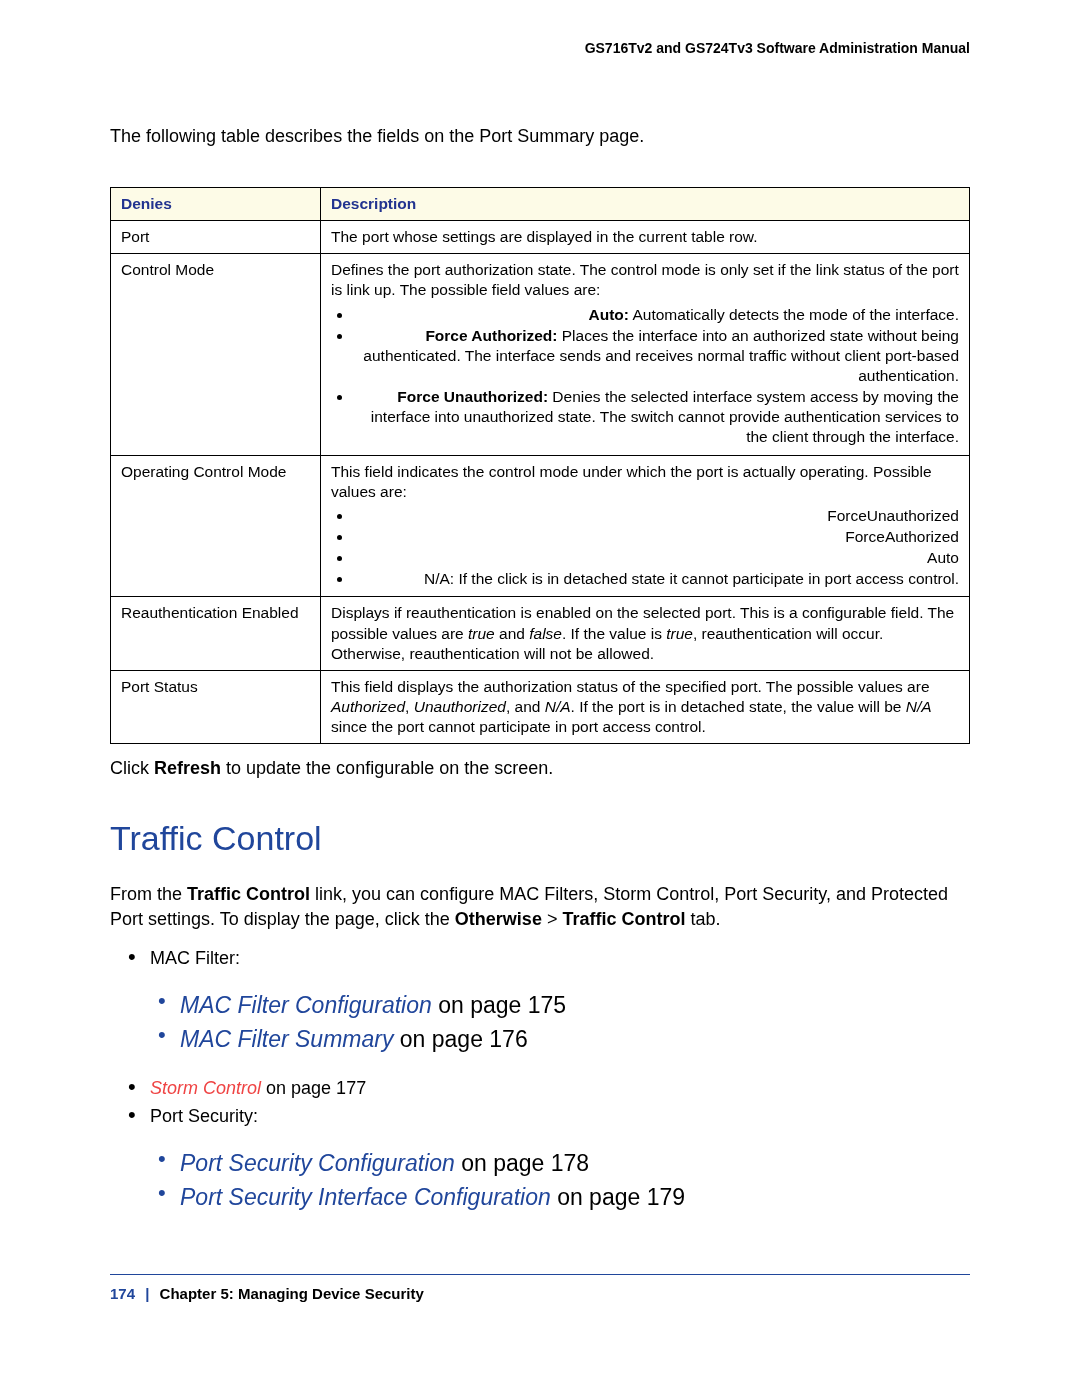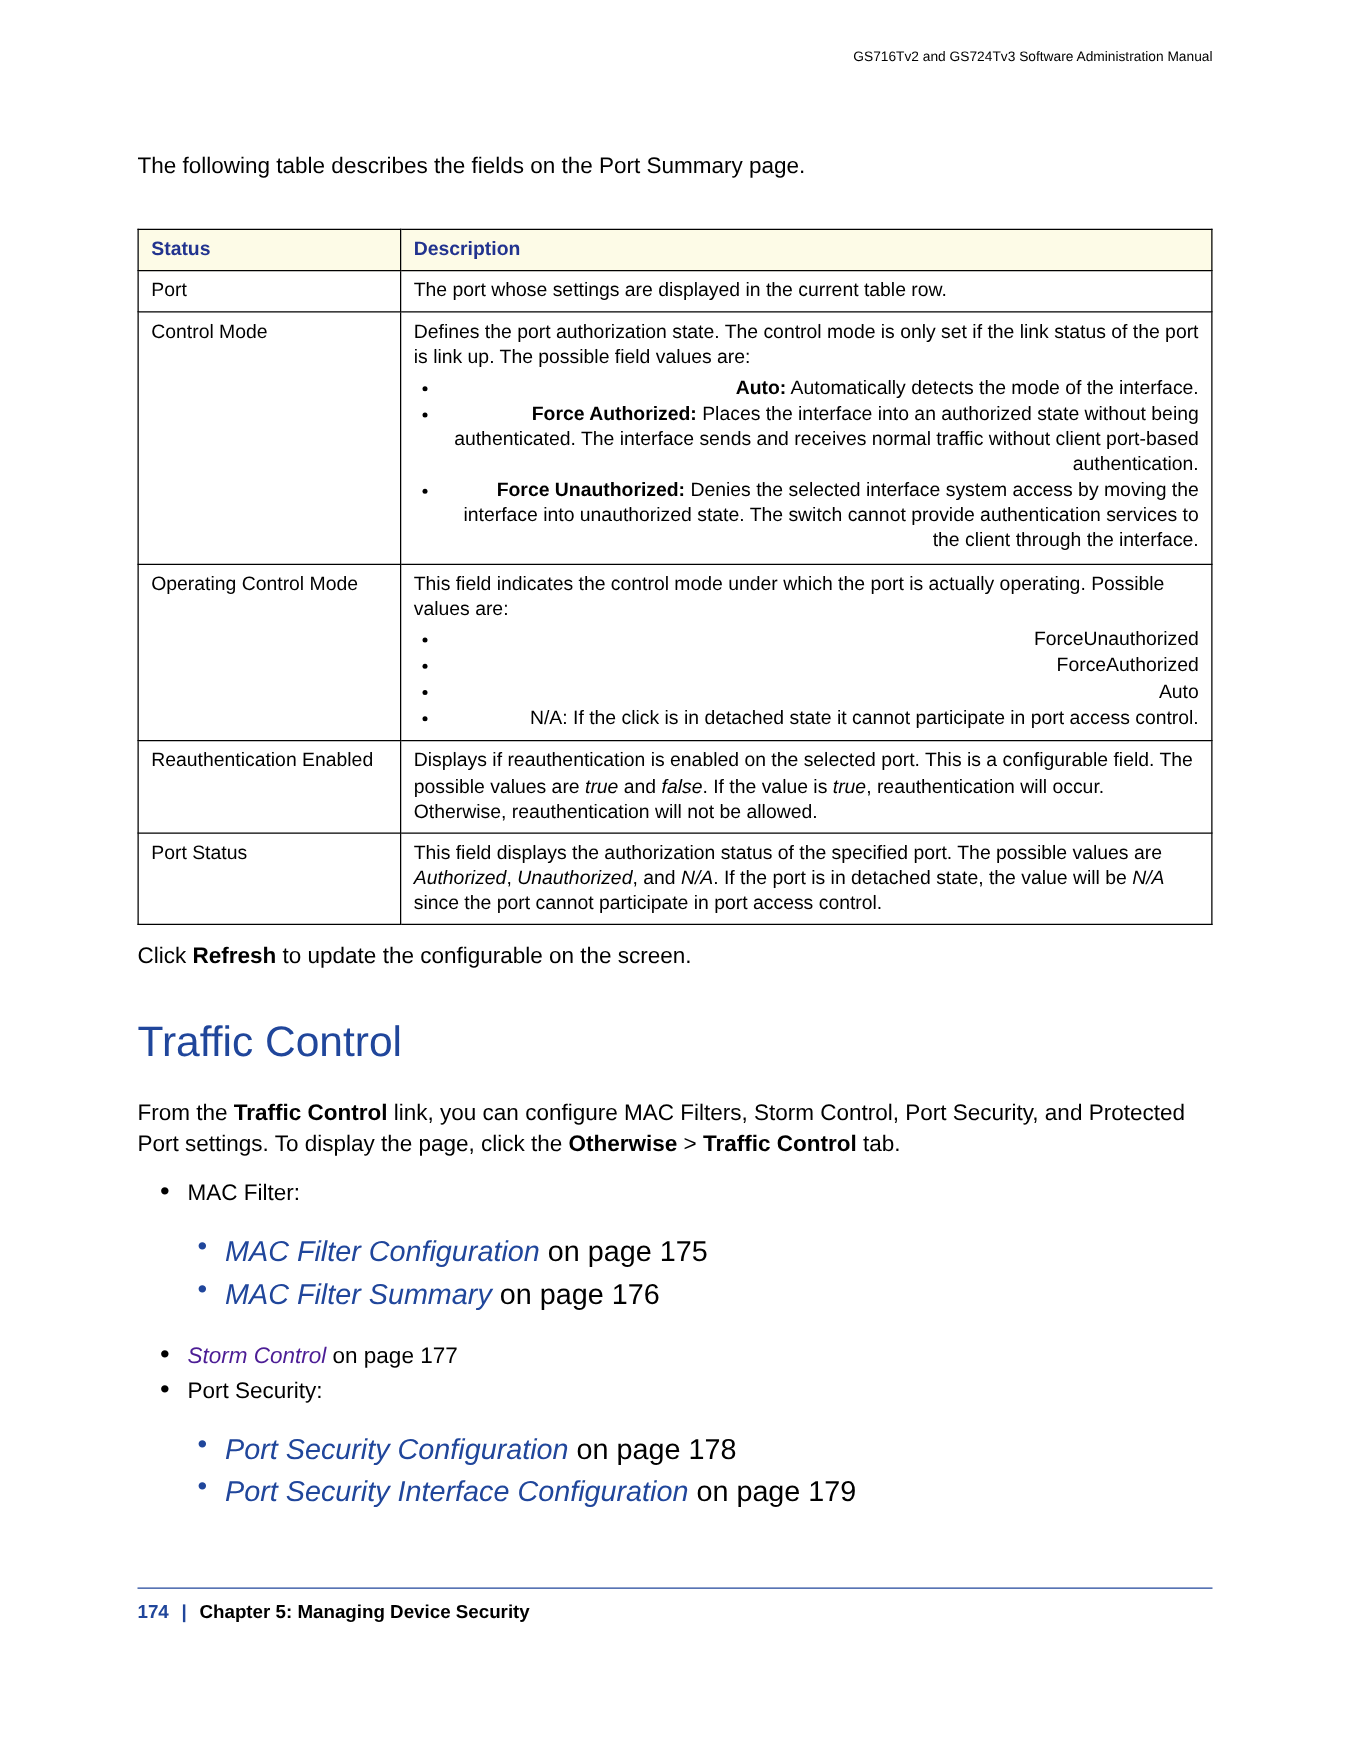--- a/index.html
+++ b/index.html
@@ -10,22 +10,22 @@
     background: #fff;
     color: #000;
     width: 1080px;
   }
   .page {
     width: 1080px;
     padding: 40px 110px 50px 110px;
   }
   .doc-header {
     text-align: right;
-    font-weight: normal;
-    font-size: 11px;
+    font-weight: bold;
+    font-size: 14px;
     margin-bottom: 70px;
   }
   .intro {
     font-size: 18px;
     margin-bottom: 40px;
   }
   table.fields {
     border-collapse: collapse;
     width: 100%;
     font-size: 15.5px;
@@ -103,21 +103,21 @@
     position: absolute;
     left: -22px;
     color: #20469b;
     font-style: normal;
     font-size: 22px;
     line-height: 1;
     top: 1px;
   }
   ul.inner a { color: #20469b; font-style: italic; text-decoration: none; }
   ul.inner .pg { font-style: normal; color: #000; }
-  ul.outer a.inline-link { color: #4c1d95; font-style: italic; text-decoration: none; text-align: right; }
+  ul.outer a.inline-link { color: #ef4444; font-style: italic; text-decoration: none; text-align: right; }
   .footer-rule {
     border: none;
     border-top: 1px solid #20469b;
     margin-top: 60px;
     margin-bottom: 10px;
   }
   .footer {
     font-size: 15px;
     font-weight: bold;
   }
@@ -130,21 +130,21 @@
 
 <div class="page">
 
   <div class="doc-header">GS716Tv2 and GS724Tv3 Software Administration Manual</div>
 
   <div class="intro">The following table describes the fields on the Port Summary page.</div>
 
   <table class="fields">
     <thead>
       <tr>
-        <th class="col1">Status</th>
+        <th class="col1">Denies</th>
         <th>Description</th>
       </tr>
     </thead>
     <tbody>
       <tr>
         <td class="col1">Port</td>
         <td>The port whose settings are displayed in the current table row.</td>
       </tr>
       <tr>
         <td class="col1">Control Mode</td>

